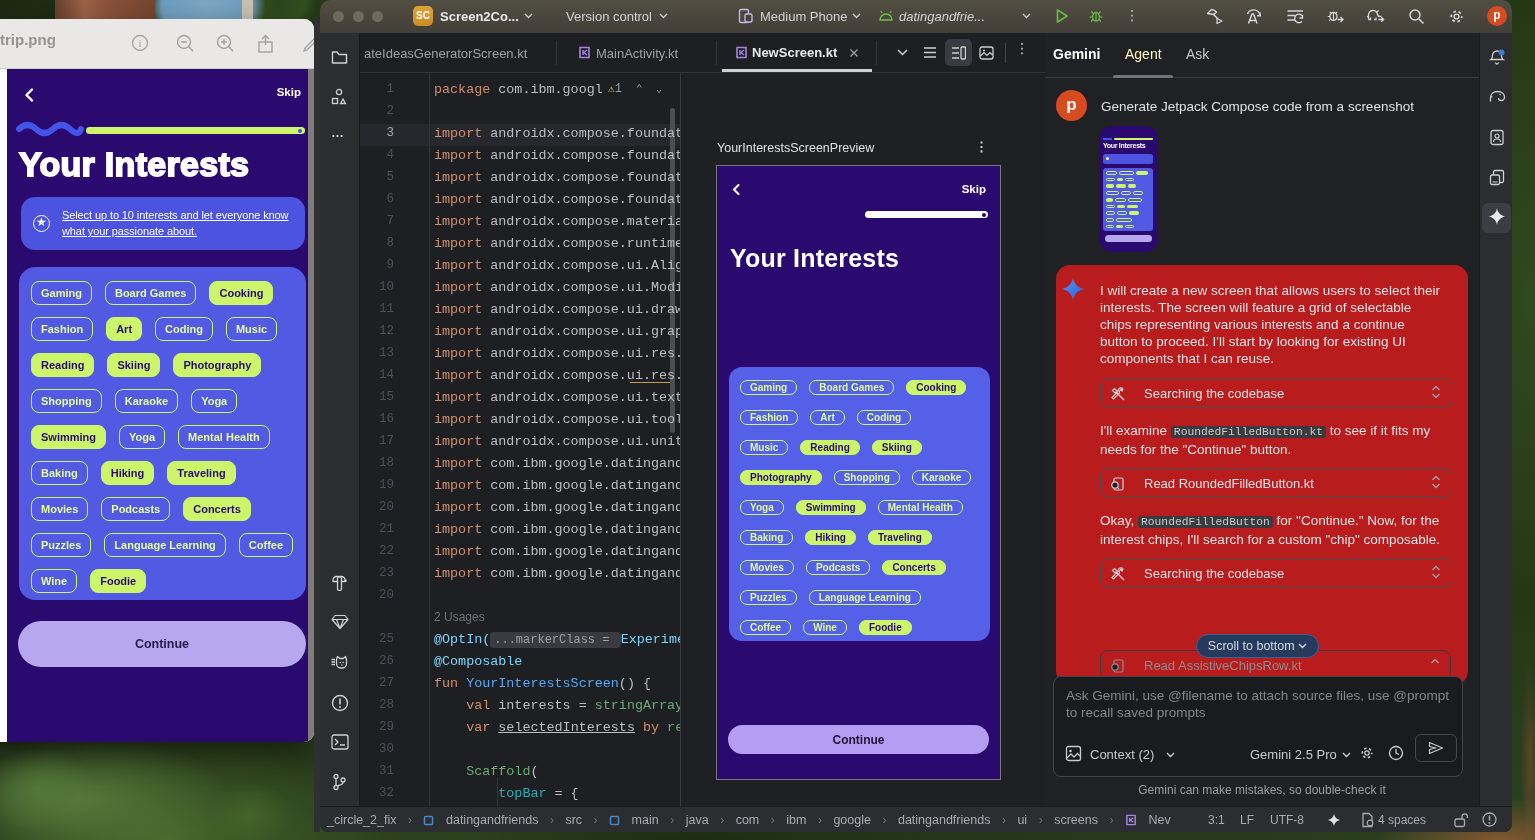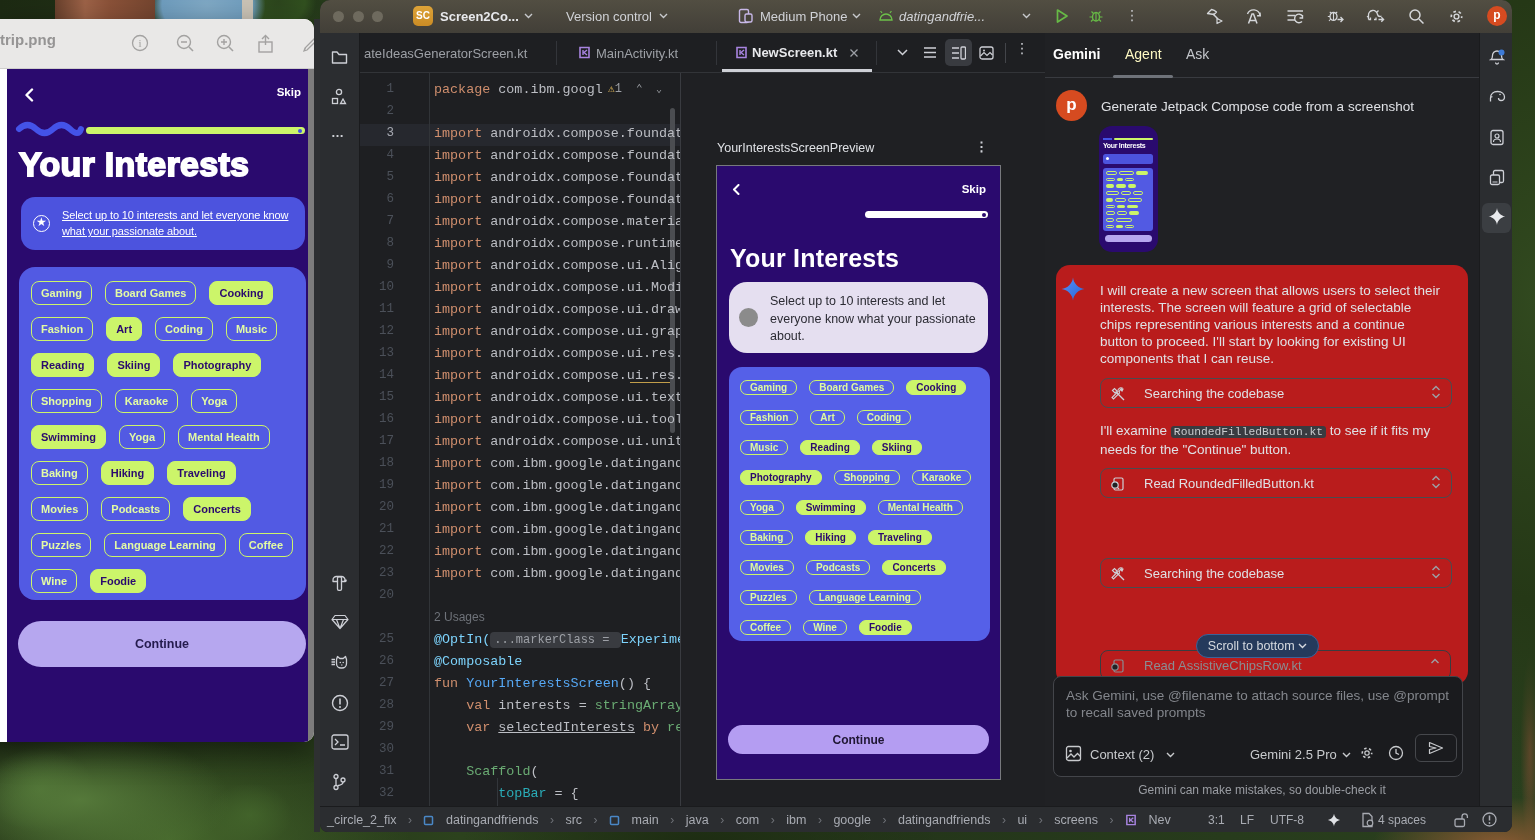--- a/index.html
+++ b/index.html
@@ -461,24 +461,20 @@
       <span style="position:absolute;right:57px;top:66px;color:#ced0d6;font-size:13px;font-weight:bold;">⋮</span>
       <div id="pphone">
         <svg style="position:absolute;left:15px;top:18px" width="8" height="11" viewBox="0 0 8 11">
             <path d="M6.5 1 L2 5.5 L6.5 10" fill="none" stroke="#fff" stroke-width="2" stroke-linecap="round" stroke-linejoin="round"></path>
           </svg>
         <span class="skip">Skip</span>
         <div class="pbar">
             <div class="pdot"></div>
           </div>
         <div class="title">Your Interests</div>
-        <div class="infocard">
-          <div class="ic"></div>
-          <div class="t">Select up to 10 interests and let<br>everyone know what your passionate<br>about.</div>
-        </div>
         <div class="chippanel">
           <div class="prow">
               <div class="pchip">Gaming</div>
               <div class="pchip">Board Games</div>
               <div class="pchip f">Cooking</div>
             </div>
           <div class="prow">
               <div class="pchip">Fashion</div>
               <div class="pchip">Art</div>
               <div class="pchip">Coding</div>
@@ -594,20 +590,21 @@
             <svg class="lead" width="16" height="16" viewBox="0 0 16 16">
               <rect x="4" y="2" width="9" height="12" rx="1.5" fill="none" stroke="#ced0d6" stroke-width="1.2"></rect>
               <circle cx="5" cy="9" r="3.2" fill="#202124" stroke="#ced0d6" stroke-width="1.2"></circle>
               <line x1="7.3" y1="11.3" x2="9" y2="13" stroke="#ced0d6" stroke-width="1.2"></line>
             </svg>
             <span class="bt">Read RoundedFilledButton.kt</span>
     <span class="ud"><svg width="10" height="16" viewBox="0 0 10 16">
                 <path d="M1.5 6 L5 2.5 L8.5 6 M1.5 10 L5 13.5 L8.5 10" fill="none" stroke="#9da0a6" stroke-width="1.4"></path>
               </svg></span>
           </div>
+ <div class="gtxt" style="left:44px;top:247px;width:368px;">Okay, <span class="code">RoundedFilledButton</span> for "Continue." Now, for the<br>interest chips, I'll search for a custom "chip" composable.</div>
  <div class="gbox" style="top: 293px; left: 44px; width: 352px;">
             <svg class="lead" width="16" height="16" viewBox="0 0 16 16">
               <path d="M2.5 4.5 L4.5 2.5 L7 5 L5 7 Z" fill="none" stroke="#ced0d6" stroke-width="1.2"></path>
               <path d="M6 6 L12.5 12.5 M12.5 12.5 L14 14" stroke="#ced0d6" stroke-width="1.4"></path>
               <path d="M13 3 a3 3 0 0 0 -3.5 4 L3.5 13 L2 11.5 L8 5.5 a3 3 0 0 1 4-3.5 L10.5 3.5 L12 5 Z" fill="none" stroke="#ced0d6" stroke-width="1.1"></path>
             </svg>
             <span class="bt">Searching the codebase</span>
     <span class="ud"><svg width="10" height="16" viewBox="0 0 10 16">
                 <path d="M1.5 6 L5 2.5 L8.5 6 M1.5 10 L5 13.5 L8.5 10" fill="none" stroke="#9da0a6" stroke-width="1.4"></path>
               </svg></span>

